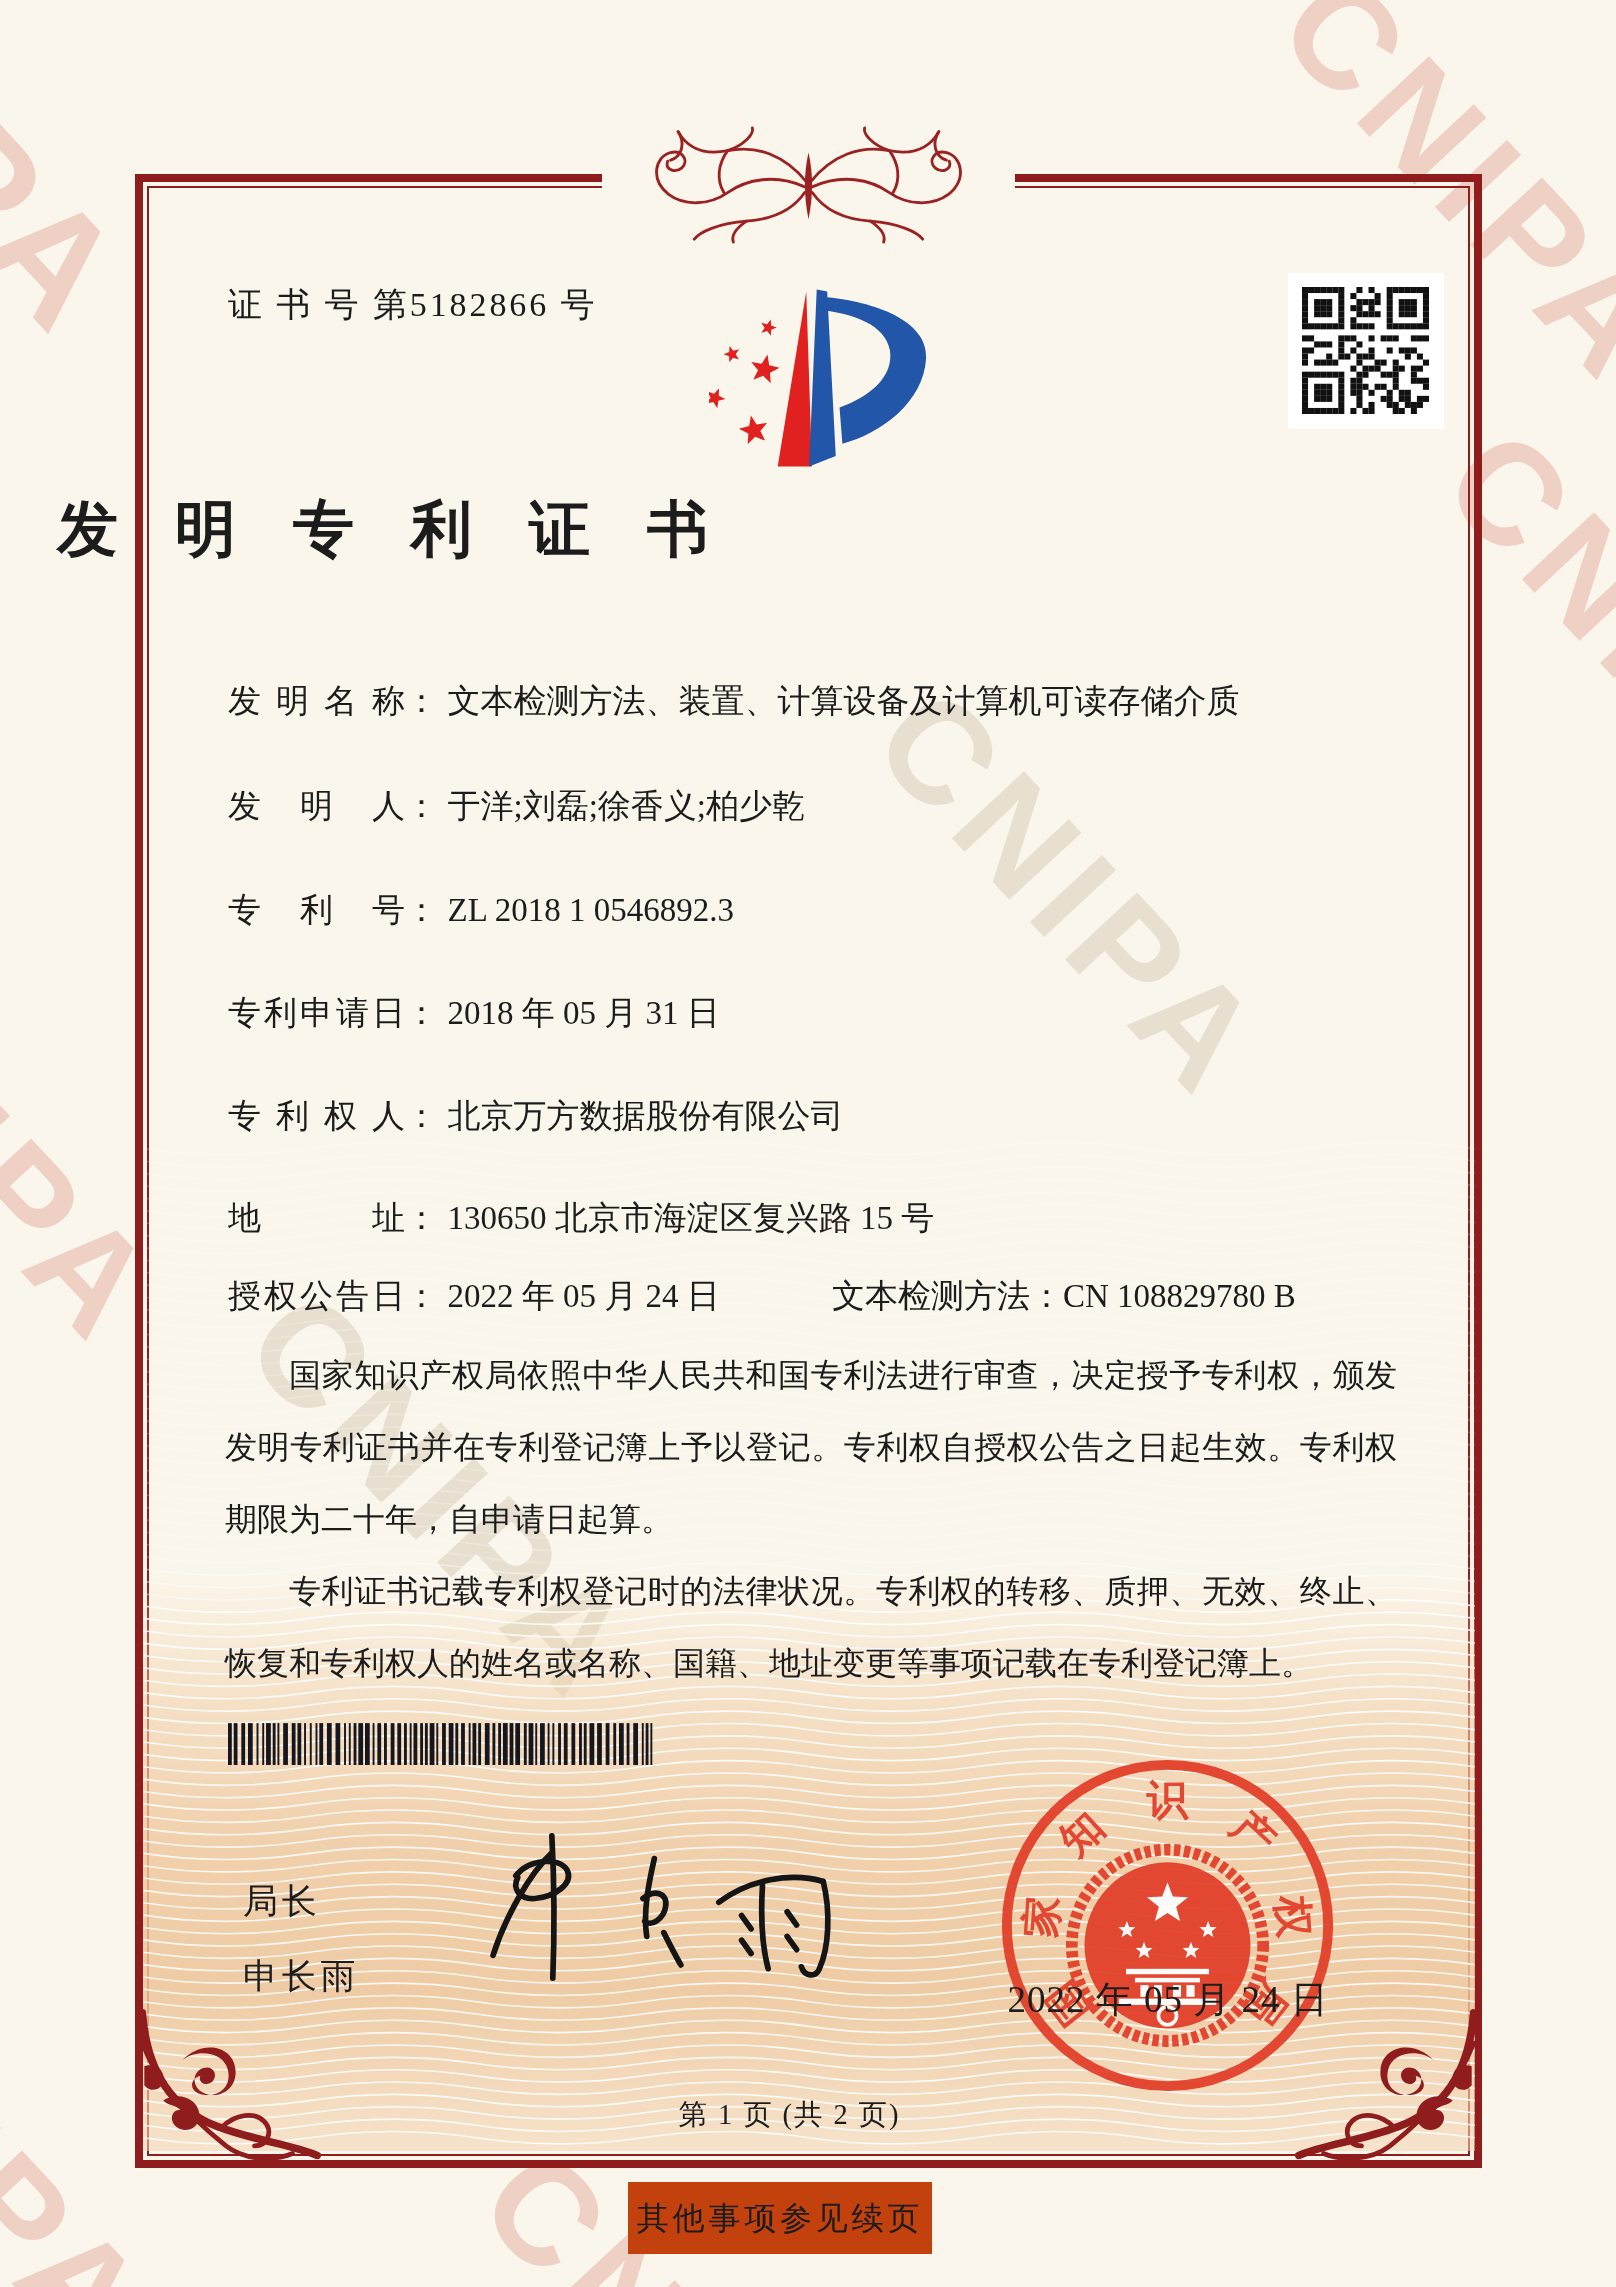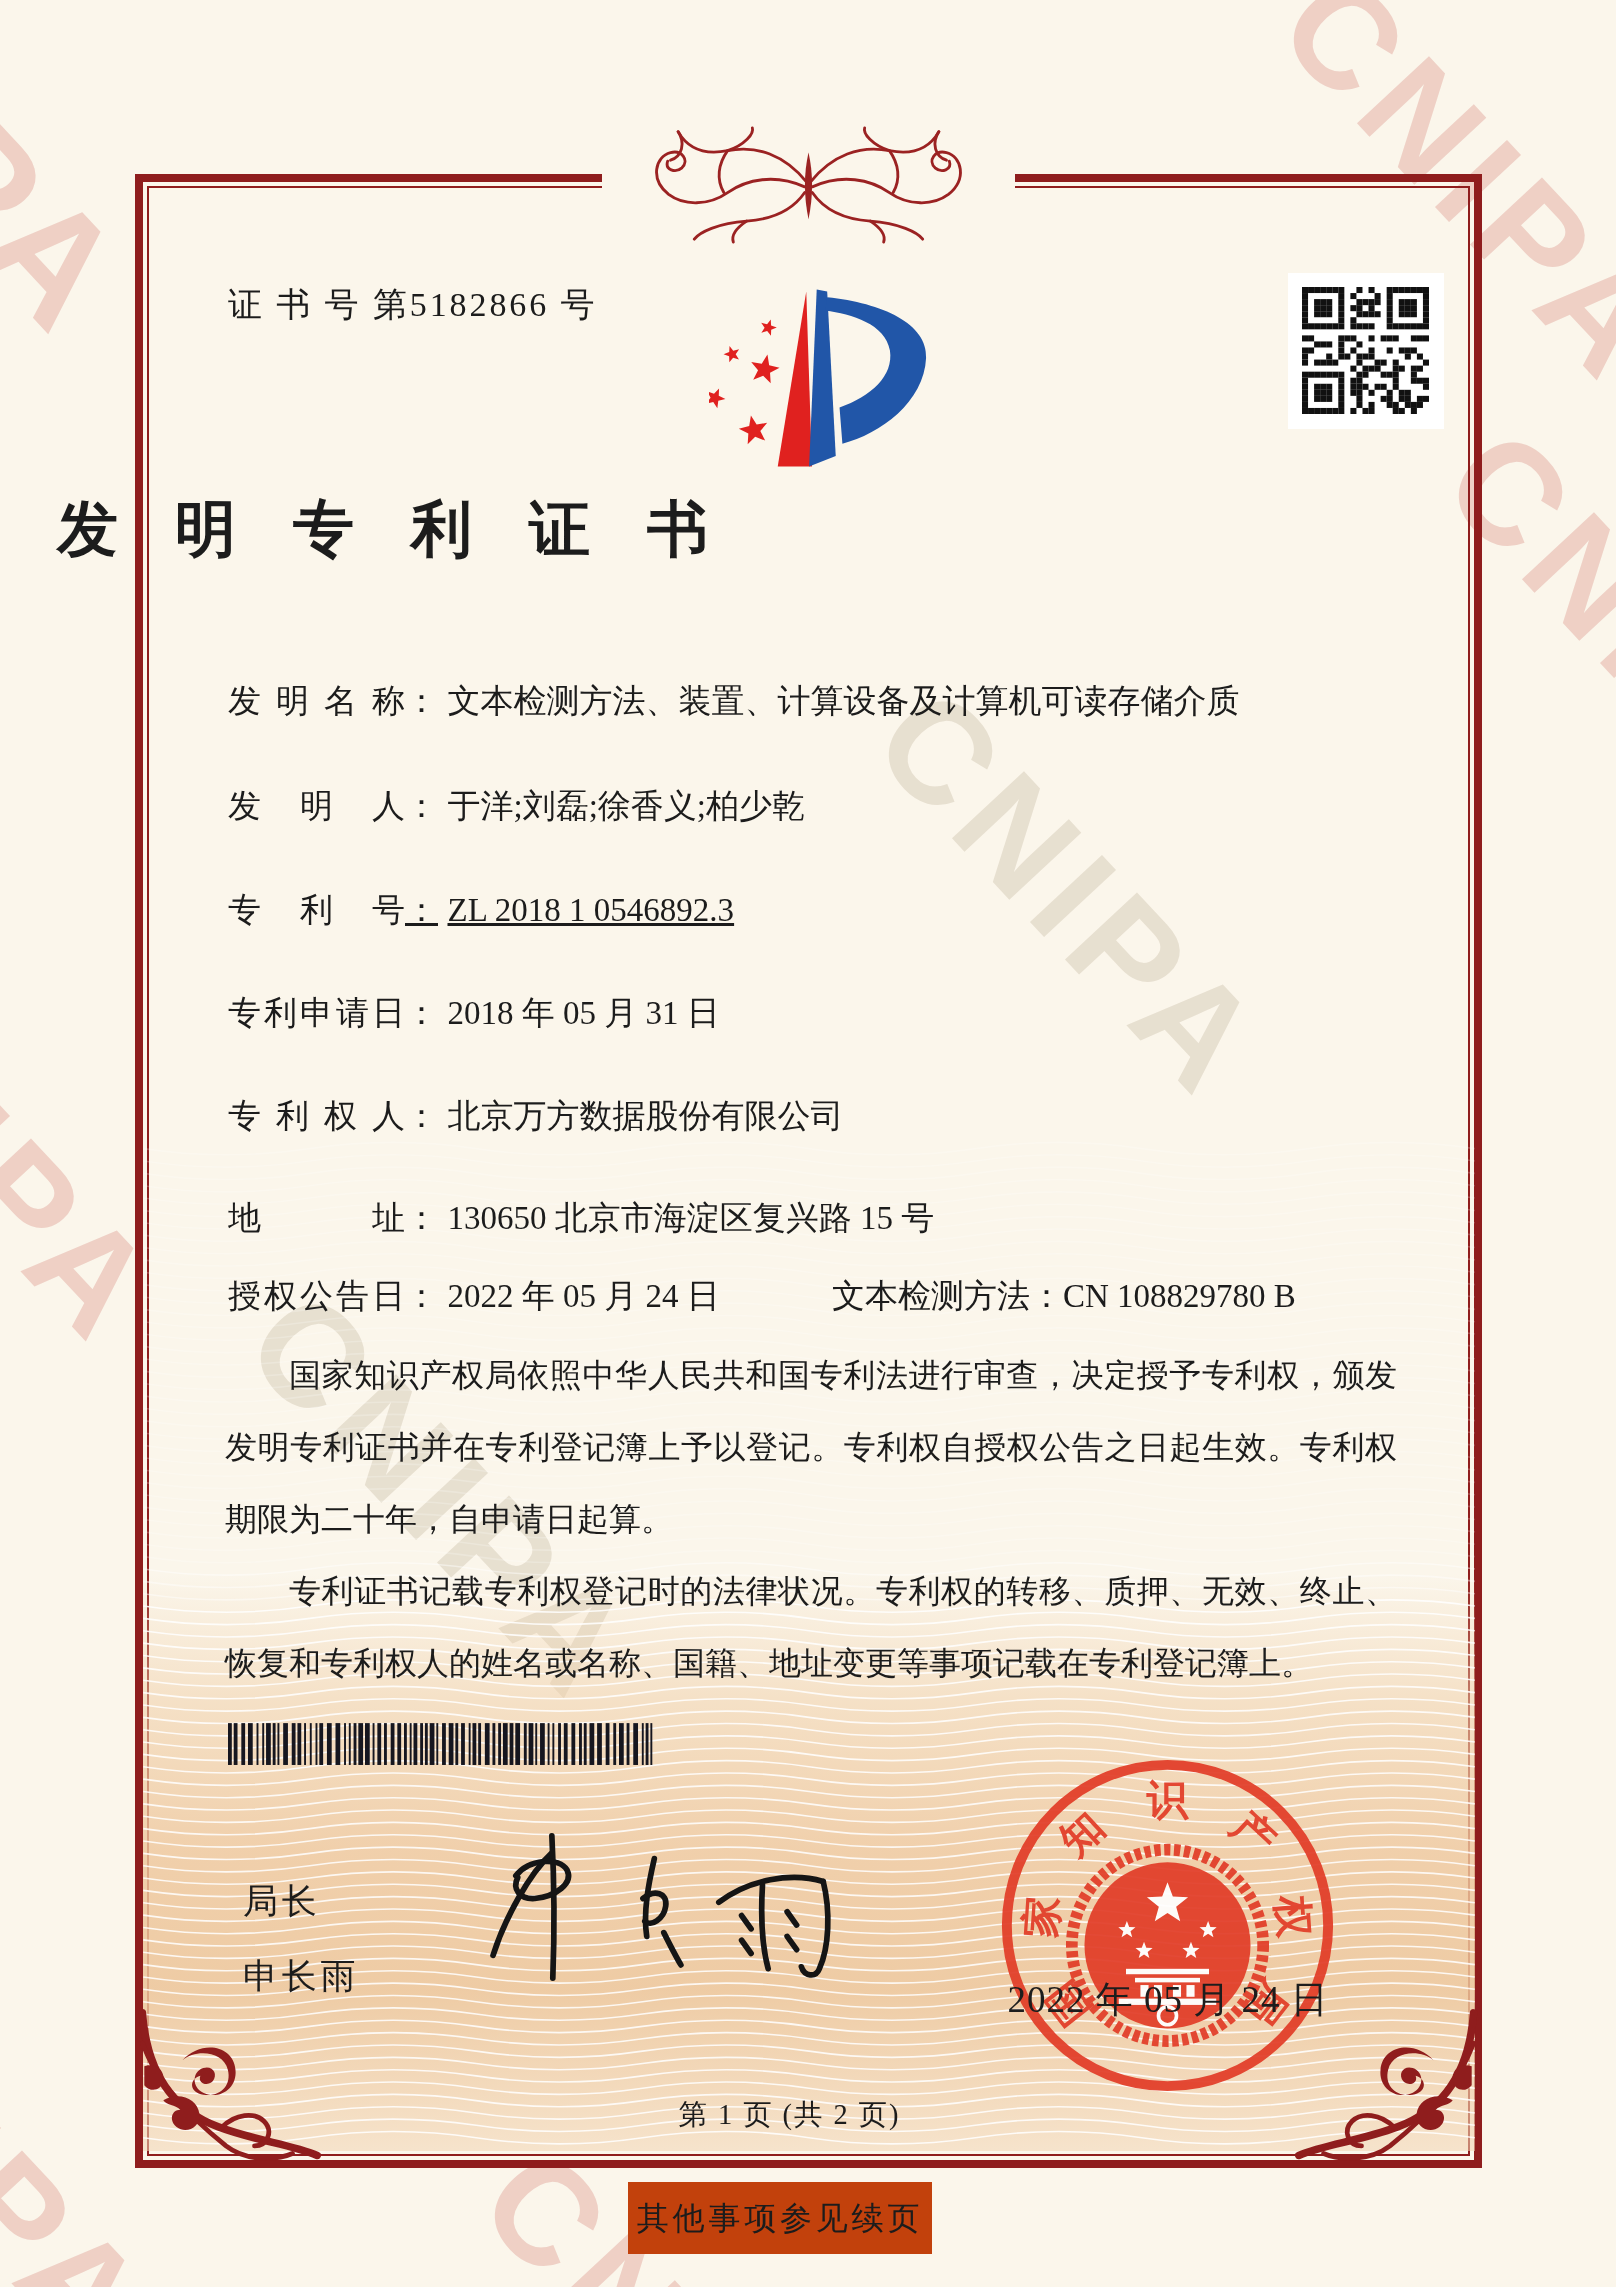--- a/index.html
+++ b/index.html
@@ -490,21 +490,21 @@
     </div>
 
     <div class="title">发明专利证书</div>
 
     <div class="row" style="top:679px;">
       <span class="flabel">发明名称</span>：<span class="fvalue">文本检测方法、装置、计算设备及计算机可读存储介质</span>
     </div>
     <div class="row" style="top:784px;">
       <span class="flabel">发明人</span>：<span class="fvalue">于洋;刘磊;徐香义;柏少乾</span>
     </div>
-    <div class="row" style="top:888px;text-decoration:underline;">
+    <div class="row" style="top:888px;">
       <span class="flabel">专利号</span>：<span class="fvalue">ZL 2018 1 0546892.3</span>
     </div>
     <div class="row" style="top:991px;">
       <span class="flabel">专利申请日</span>：<span class="fvalue">2018 年 05 月 31 日</span>
     </div>
     <div class="row" style="top:1094px;">
       <span class="flabel">专利权人</span>：<span class="fvalue">北京万方数据股份有限公司</span>
     </div>
     <div class="row" style="top:1196px;">
       <span class="flabel">地址</span>：<span class="fvalue">130650 北京市海淀区复兴路 15 号</span>

